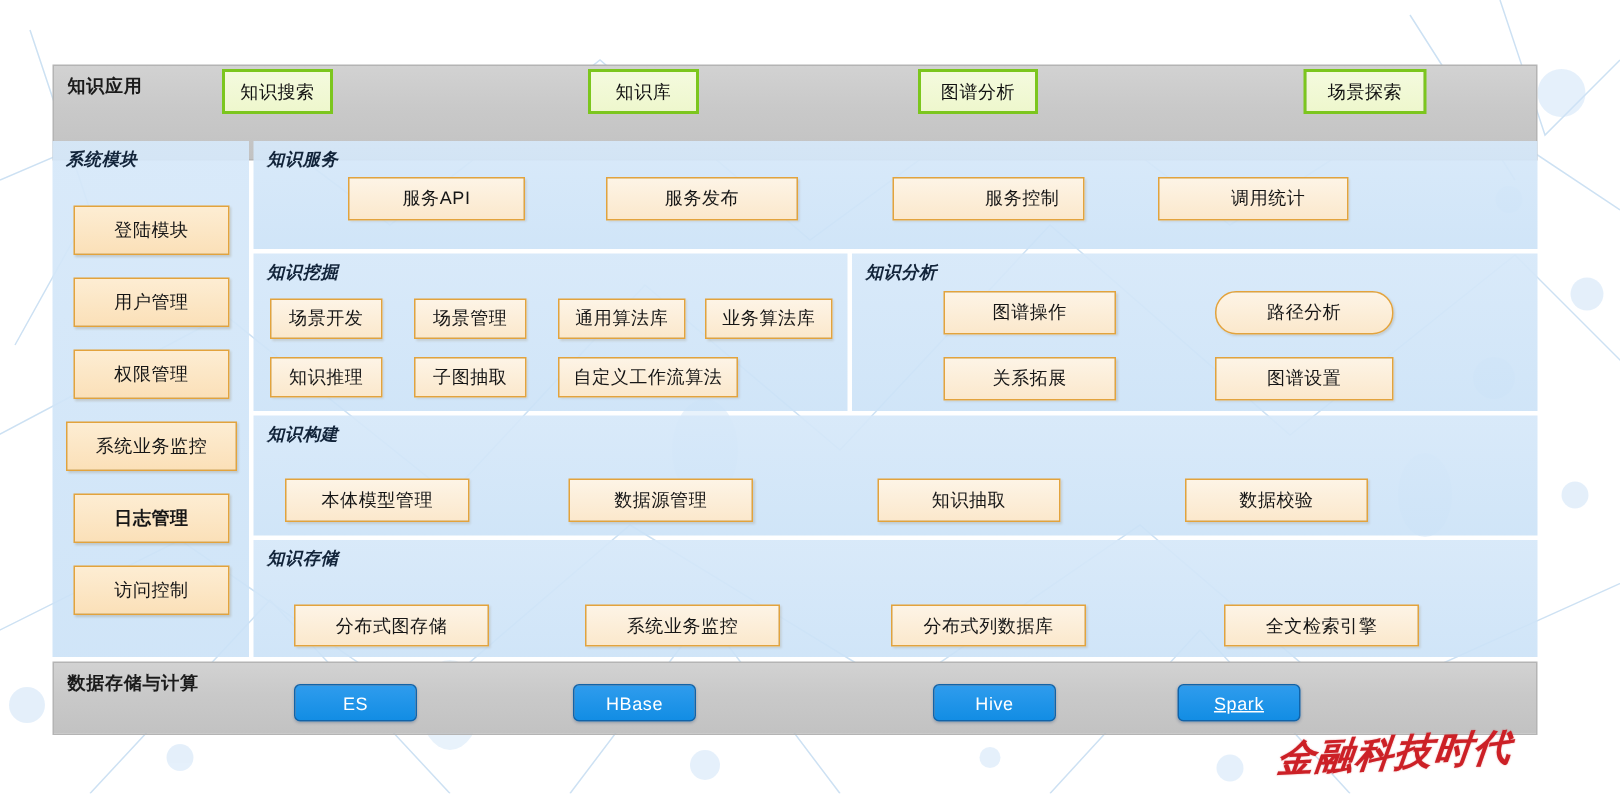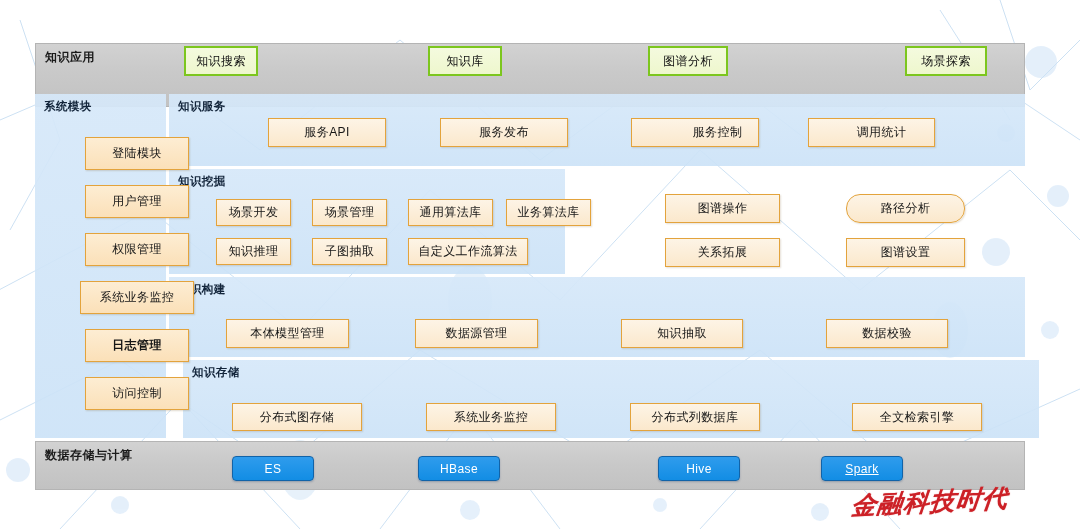--- a/index.html
+++ b/index.html
@@ -27,36 +27,35 @@
   #bottom-bar{left:35px;top:441px;width:990px;height:49px;}
 
   
   .panel{
     position:absolute;box-sizing:border-box;
     background:linear-gradient(180deg,rgba(214,232,249,.93) 0%,rgba(203,226,247,.90) 100%);
   }
   .panel-title{
     position:absolute;left:9px;top:5px;
     font-size:11.5px;font-weight:bold;color:#12243a;
-    white-space:nowrap;letter-spacing:.4px;
+    white-space:nowrap;letter-spacing:.4px;font-style:italic;
   }
   #sidebar-panel{left:35px;top:94px;width:131px;height:344px;}
   #svc-panel{left:169px;top:94px;width:856px;height:72px;}
   #mining-panel{left:169px;top:169px;width:396px;height:105px;}
   #analysis-panel{left:568px;top:169px;width:457px;height:105px;}
   #build-panel{left:169px;top:277px;width:856px;height:80px;}
-  #store-panel{left:169px;top:360px;width:856px;height:78px;margin-left:14px;}
+  #store-panel{left:169px;top:360px;width:856px;height:78px;}
 
   
   .node{
     position:absolute;box-sizing:border-box;
     display:flex;align-items:center;justify-content:center;
     font-size:12px;color:#161616;white-space:nowrap;
     letter-spacing:.4px;
-    margin-left:36px;
   }
   .node.green{
     background:linear-gradient(180deg,#f4fade 0%,#eef7cd 100%);
     border:2px solid #7cc61e;
     font-weight:normal;color:#111;
   }
   .node.orange{
     background:linear-gradient(180deg,#fdf3e3 0%,#fbe9cf 100%);
     border:1.5px solid #e0a councils;
   }
@@ -133,20 +132,23 @@
   </div>
 
   <div class="panel" id="svc-panel">
     <div class="panel-title">知识服务</div>
   </div>
 
   <div class="panel" id="mining-panel">
     <div class="panel-title">知识挖掘</div>
   </div>
 
+  <div class="panel" id="analysis-panel">
+    <div class="panel-title">知识分析</div>
+  </div>
 
   <div class="panel" id="build-panel">
     <div class="panel-title">知识构建</div>
   </div>
 
   <div class="panel" id="store-panel">
     <div class="panel-title">知识存储</div>
   </div>
 
   <div class="greybar" id="bottom-bar">

